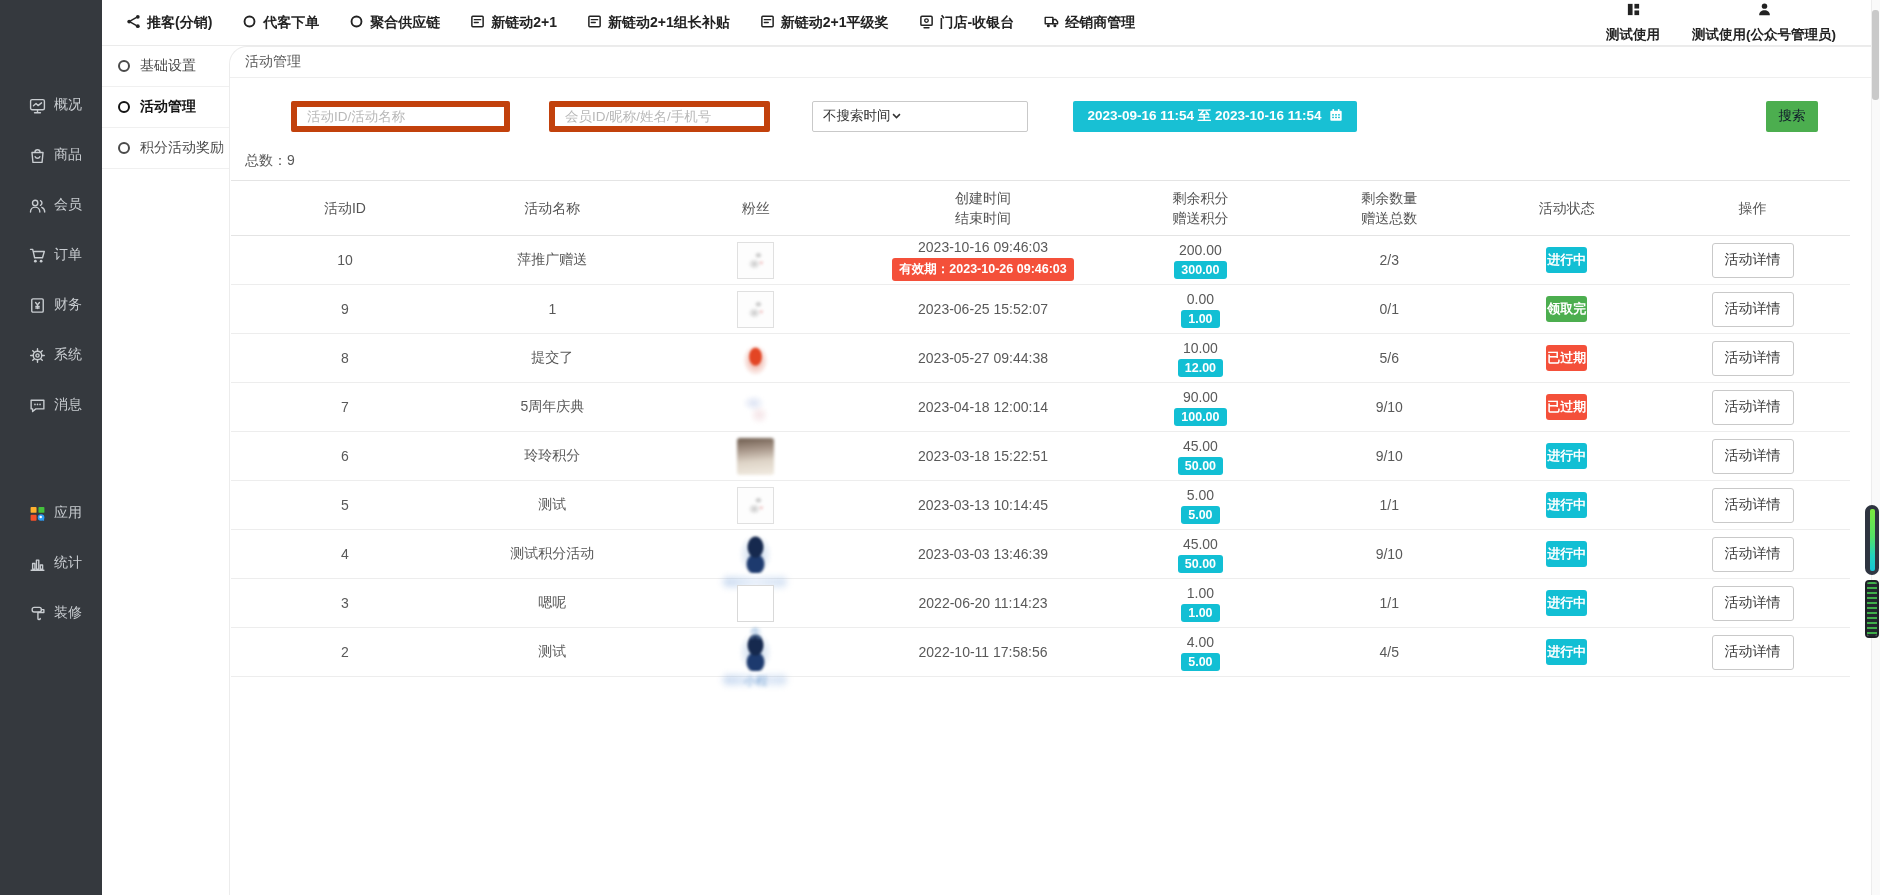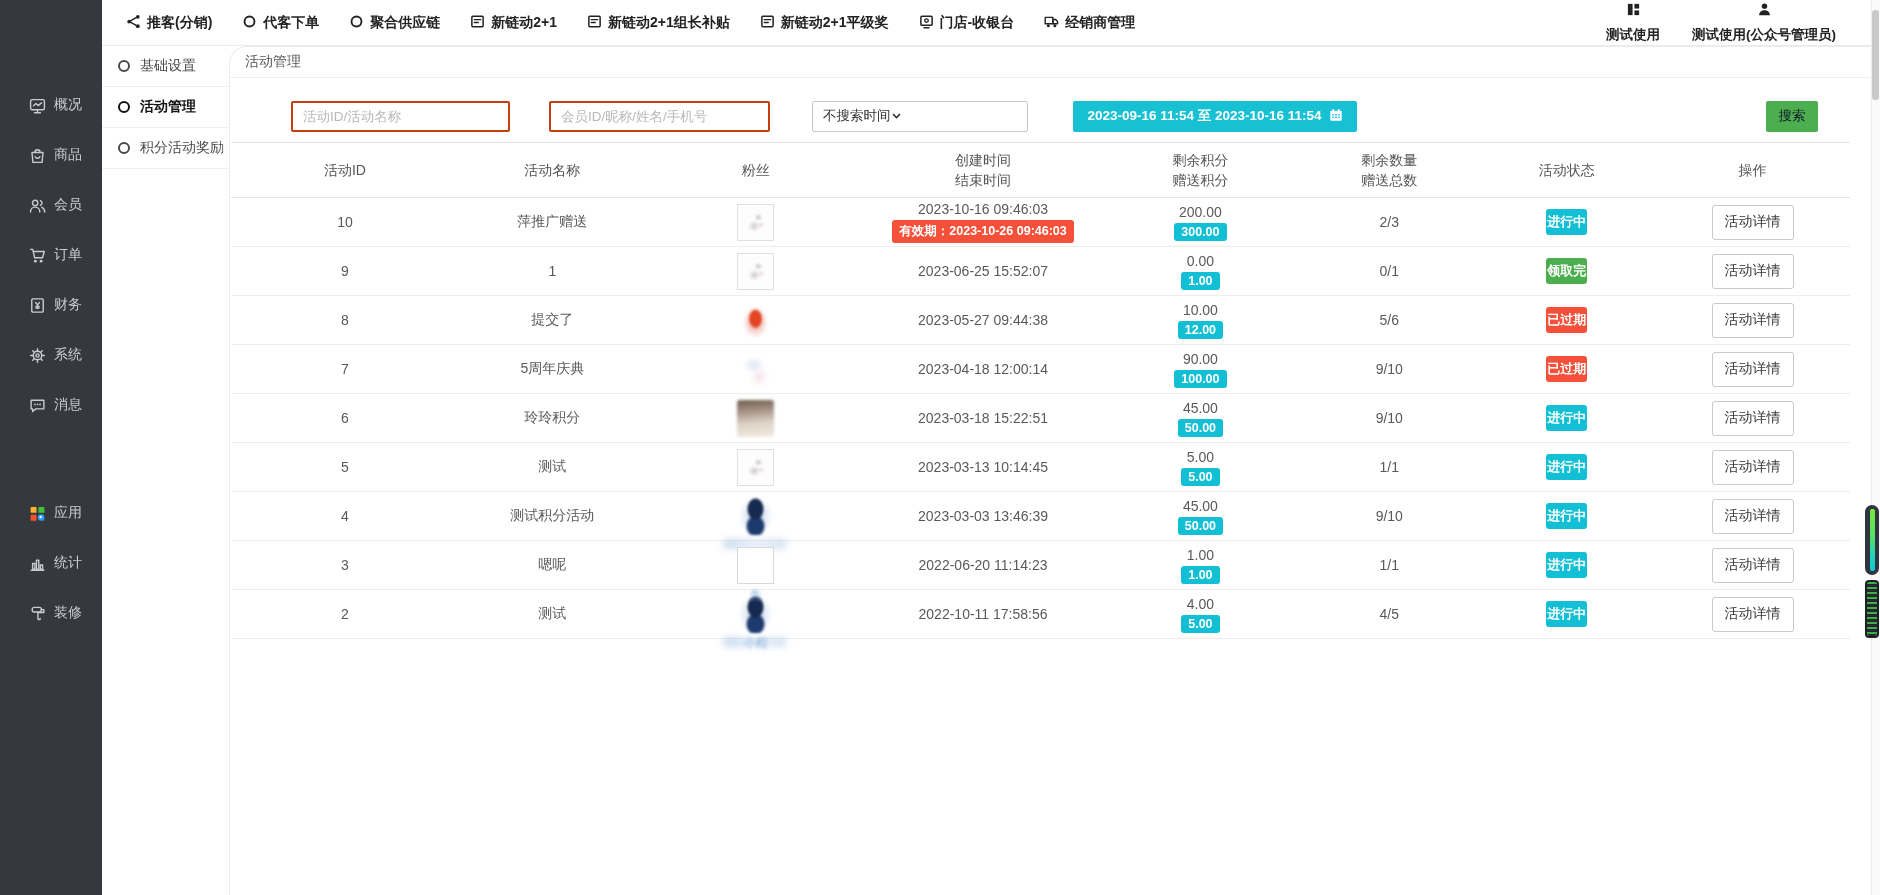--- a/index.html
+++ b/index.html
@@ -34,21 +34,21 @@
   .sub-item.active { font-weight:bold; color:#141414; }
   .sub-item.active .ring { border-color:#141414; }
 
   
   .content { position:absolute; left:229px; top:46px; right:0; bottom:0; background:#fff;
              border-left:1px solid #ececec; border-top:1px solid #ececec; border-top-left-radius:18px; z-index:2; }
   .page-head { height:31px; display:flex; align-items:center; padding-left:15px;
                border-bottom:1px solid #efefef; color:#595959; font-size:14px; }
 
   .filter-row { display:flex; align-items:center; margin:22px 0 0 61px; height:32px; }
-  .f-input { height:31px; border:2px solid #c2410c; border-radius:2px; padding:0 10px;
+  .f-input { height:31px; border:6px solid #c2410c; border-radius:2px; padding:0 10px;
              font-size:13.5px; color:#333; outline:none; font-family:"Liberation Sans",sans-serif; }
   .f-input::placeholder { color:#b8b8b8; }
   .in-activity { width:219px; margin-right:39px; }
   .in-member   { width:221px; margin-right:42px; }
   .f-select { width:216px; height:31px; border:1px solid #c9c9c9; border-radius:2px; background:#fff;
               display:flex; align-items:center; padding:0 9px 0 10px;
               font-size:13.5px; color:#333; margin-right:45px; cursor:pointer; }
   .date-btn { width:284px; height:31px; background:#18c0d4; color:#fff; font-weight:bold; font-size:13.5px;
               display:flex; align-items:center; justify-content:center; gap:7px; border-radius:2px;
               border:none; cursor:pointer; white-space:nowrap; font-family:"Liberation Sans",sans-serif; }
@@ -368,20 +368,23 @@
                 <rect x="3.6" y="10" width="2" height="1.6"></rect>
                 <rect x="7" y="10" width="2" height="1.6"></rect>
                 <rect x="10.4" y="10" width="2" height="1.6"></rect>
               </g>
             </svg>
         </span>
       </button>
       <button class="search-btn">搜索</button>
     </div>
 
+    <div class="total-row">
+      <span>总数：</span><span>9</span>
+    </div>
 
     <div class="table">
       <div class="thead">
           <div class="th c0">
             <div>活动ID</div>
           </div>
           <div class="th c1">
             <div>活动名称</div>
           </div>
           <div class="th c2">

